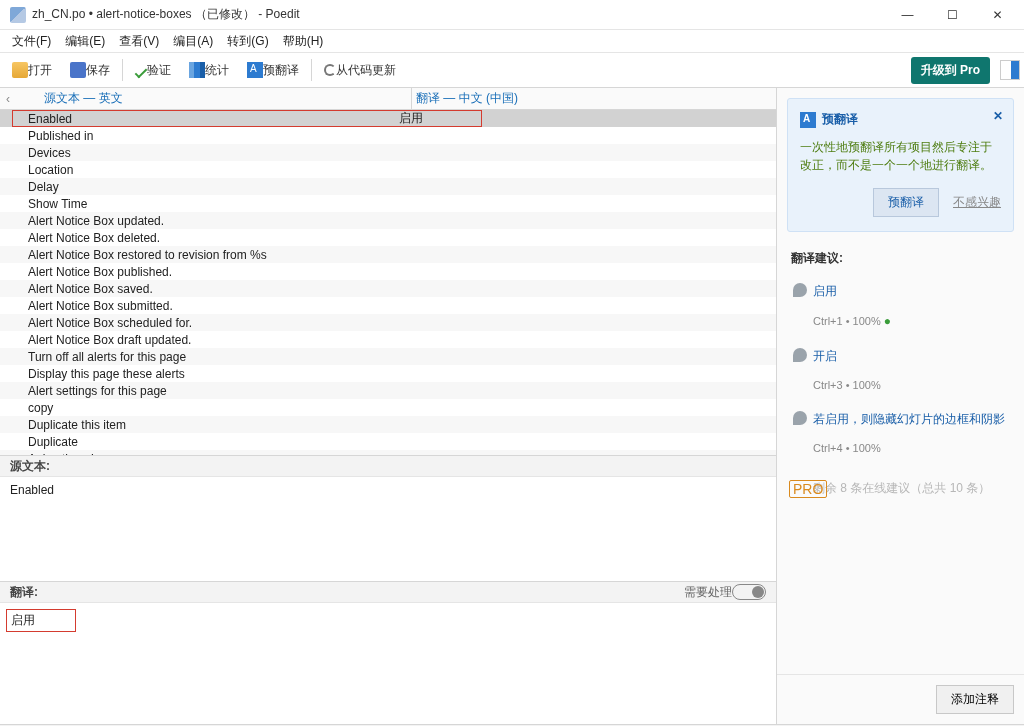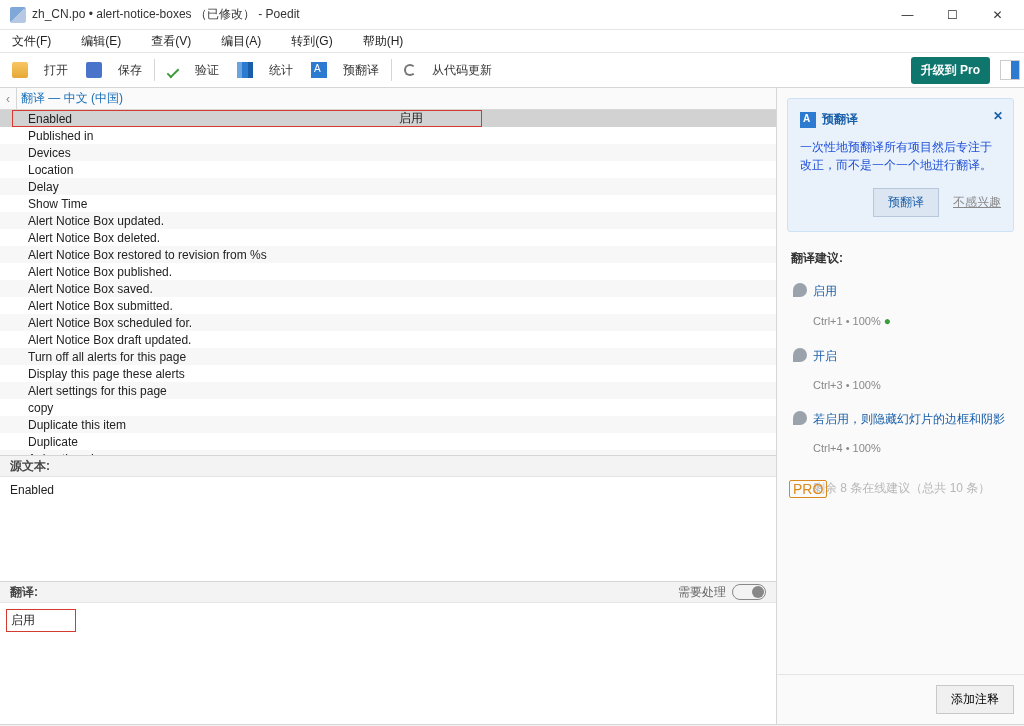--- a/index.html
+++ b/index.html
@@ -4,25 +4,25 @@
 <style>
   * { box-sizing: border-box; margin: 0; padding: 0; font-family: "Microsoft YaHei", "Segoe UI", sans-serif; font-size: 12px; }
   html, body { width: 1024px; height: 726px; overflow: hidden; background: #fff; }
   
   .titlebar { height: 30px; display: flex; align-items: center; padding: 0 4px; border-bottom: 1px solid #e5e5e5; }
   .titlebar .app-ico { width: 16px; height: 16px; margin: 0 6px; background: linear-gradient(135deg,#7fa8d8 0 50%,#b5c9e4 50% 100%); border-radius:2px;}
   .titlebar .title { flex: 1; color:#333; }
   .titlebar .wbtns { display:flex; }
   .wbtn { width: 45px; height: 30px; display:flex; align-items:center; justify-content:center; color:#333; }
   
-  .menubar { height: 22px; display:flex; align-items:center; padding: 0 6px; gap: 18px; }
+  .menubar { height: 22px; display:flex; align-items:center; padding: 0 6px; gap: 2px; }
   .menubar span { padding: 2px 6px; color:#222; }
   
   .toolbar { height: 36px; display:flex; align-items:center; padding: 0 4px; border-top:1px solid #e5e5e5; border-bottom:1px solid #d6d6d6; gap:2px;}
-  .tbtn { display:flex; align-items:center; gap:16px; padding: 4px 8px; color:#333; border-radius:3px;}
+  .tbtn { display:flex; align-items:center; gap:0; padding: 4px 8px; color:#333; border-radius:3px;}
   .tsep { width:1px; height:22px; background:#d6d6d6; margin:0 2px;}
   .toolbar .spacer { flex:1; }
   .pro-btn { background:#0f766e; color:#fff; padding:5px 10px; border-radius:3px; font-weight:bold; }
   .side-btn { width:20px; height:20px; margin-left:8px; border:1px solid #ccc; background:linear-gradient(90deg,#fff 0 55%,#2d7bd0 55% 100%); }
   
   .main { height: 636px; display:flex; }
   .left { width: 777px; display:flex; flex-direction:column; border-right:1px solid #d6d6d6;}
   .right { flex:1; display:flex; flex-direction:column; background:#fafafa;}
   
   .listhdr { height: 22px; display:flex; align-items:center; border-bottom:1px solid #d6d6d6; background:#fafafa;}
@@ -33,33 +33,33 @@
   
   .listbody { flex:0 0 345px; overflow-y:scroll; position:relative;}
   .row { height:17px; display:flex; align-items:center;}
   .row:nth-child(even){ background:#f7f7f7;}
   .row.sel { background:#d2d2d2; }
   .row .c1 { width:395px; padding-left:28px; white-space:nowrap; overflow:hidden; color:#222;}
   .row .c2 { flex:1; padding-left:4px; white-space:nowrap; overflow:hidden; color:#222;}
   .hl-top { position:absolute; left:12px; top:0; width:470px; height:17px; border:1.5px solid #d43b2f; pointer-events:none;}
   
   .panehdr { height:22px; display:flex; align-items:center; padding:0 10px; background:#f3f3f3; border-top:1px solid #d6d6d6; border-bottom:1px solid #e5e5e5; color:#444; font-weight:bold;}
-  .panehdr .right-ctrl { margin-left:auto; display:flex; align-items:center; gap:6px; color:#666; font-weight:normal;}
+  .panehdr .right-ctrl { margin-left:auto; display:flex; align-items:center; color:#666; font-weight:normal;}
   .toggle { width:34px; height:16px; border:1.5px solid #888; border-radius:8px; position:relative;}
   .toggle::after { content:""; width:12px; height:12px; background:#888; border-radius:50%; position:absolute; right:1px; top:1px;}
   .pane { flex:1; padding:6px 10px; color:#222; background:#fff; overflow:auto;}
   .sourcepane { flex:0 0 104px; }
   .editwrap { flex:1; display:flex; flex-direction:column;}
   .editin { flex:1; padding:6px 6px; }
   .editbox { display:inline-block; min-width:70px; padding:2px 4px; border:1.5px solid #d43b2f; color:#222;}
   
   .infobox { margin:10px 10px 14px 10px; padding:12px 12px 14px 12px; background:#e9f2fb; border:1px solid #cfe1f5; border-radius:3px; position:relative;}
   .infobox .ib-title { color:#195ea8; font-weight:bold; display:flex; align-items:center; gap:6px;}
   .infobox .close-x { position:absolute; right:10px; top:10px; color:#195ea8; font-weight:bold;}
-  .infobox .ib-body { margin:10px 0 14px 0; color:#1d4ed8; line-height:1.5;}
+  .infobox .ib-body { margin:10px 0 14px 0; color:#4d7c0f; line-height:1.5;}
   .infobox .ib-btns { display:flex; justify-content:flex-end; gap:14px; align-items:center;}
   .ib-btn { padding:5px 14px; background:#dce6f2; border:1px solid #b8c8dc; color:#195ea8;}
   .ib-link { color:#888; text-decoration:underline;}
   .sug-title { margin:4px 14px 6px 14px; color:#333; font-weight:bold;}
   .sug { margin:4px 12px; padding:6px 4px 10px 24px; position:relative;}
   .sug .sicon { position:absolute; left:4px; top:6px; width:14px; height:14px; background:#9aa3ab; border-radius:50% 50% 50% 0;}
   .sug .sname { color:#195ea8; }
   .sug .meta { color:#888; font-size:11px; margin-top:14px;}
   .sug .ok { color:#3a9c3a;}
   .more { margin:6px 12px; padding:6px 4px 6px 24px; color:#b7b7b7; position:relative;}
@@ -130,20 +130,21 @@
     </div>
   <div class="spacer"></div>
   <div class="pro-btn">升级到 Pro</div>
   <div class="side-btn"></div>
 </div>
 
 <div class="main">
   <div class="left">
     <div class="listhdr">
       <div class="arrow">‹</div>
+      <div class="col1">源文本 — 英文</div>
       <div class="hsep"></div>
       <div class="col2">翻译 — 中文 (中国)</div>
     </div>
     <div class="listbody" id="listbody">
       <div class="hl-top"></div>
     <div class="row sel">
           <div class="c1">Enabled</div>
           <div class="c2">启用</div>
         </div>
         <div class="row">

